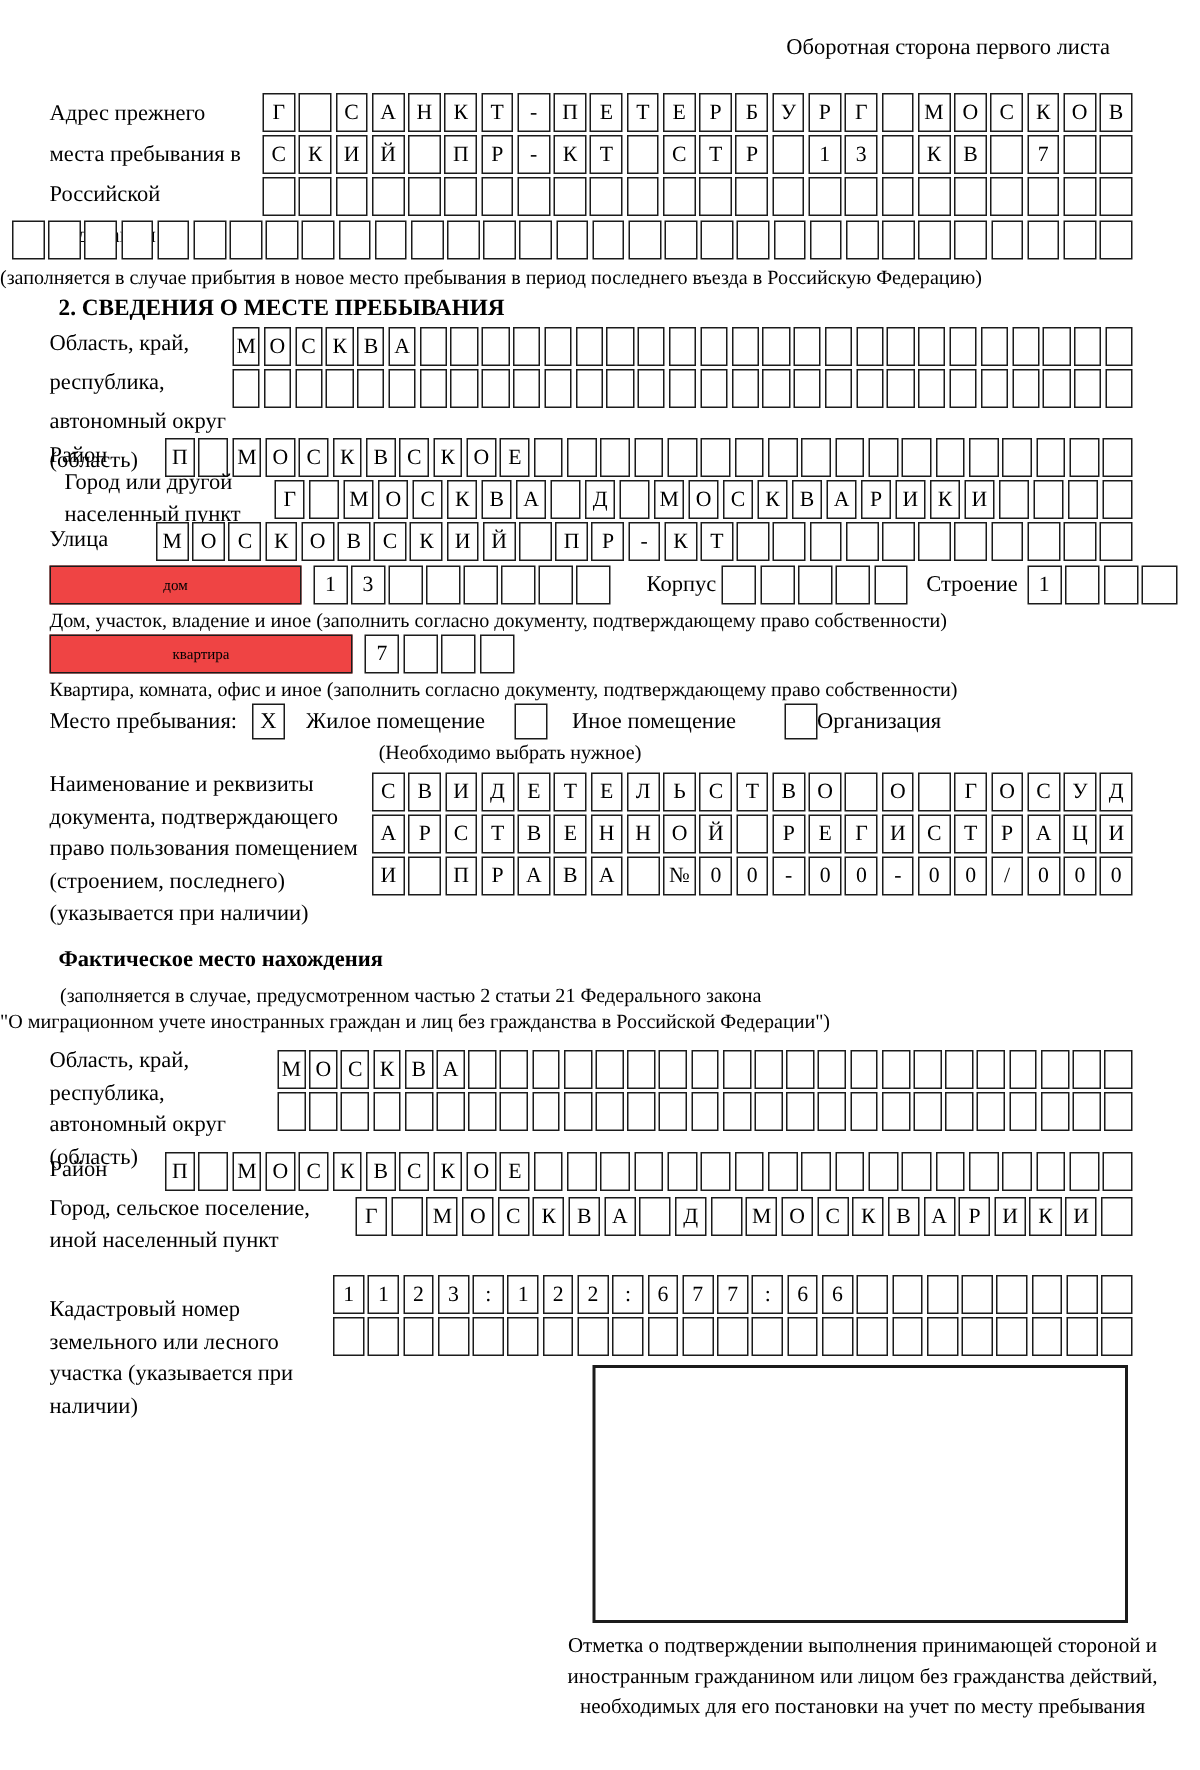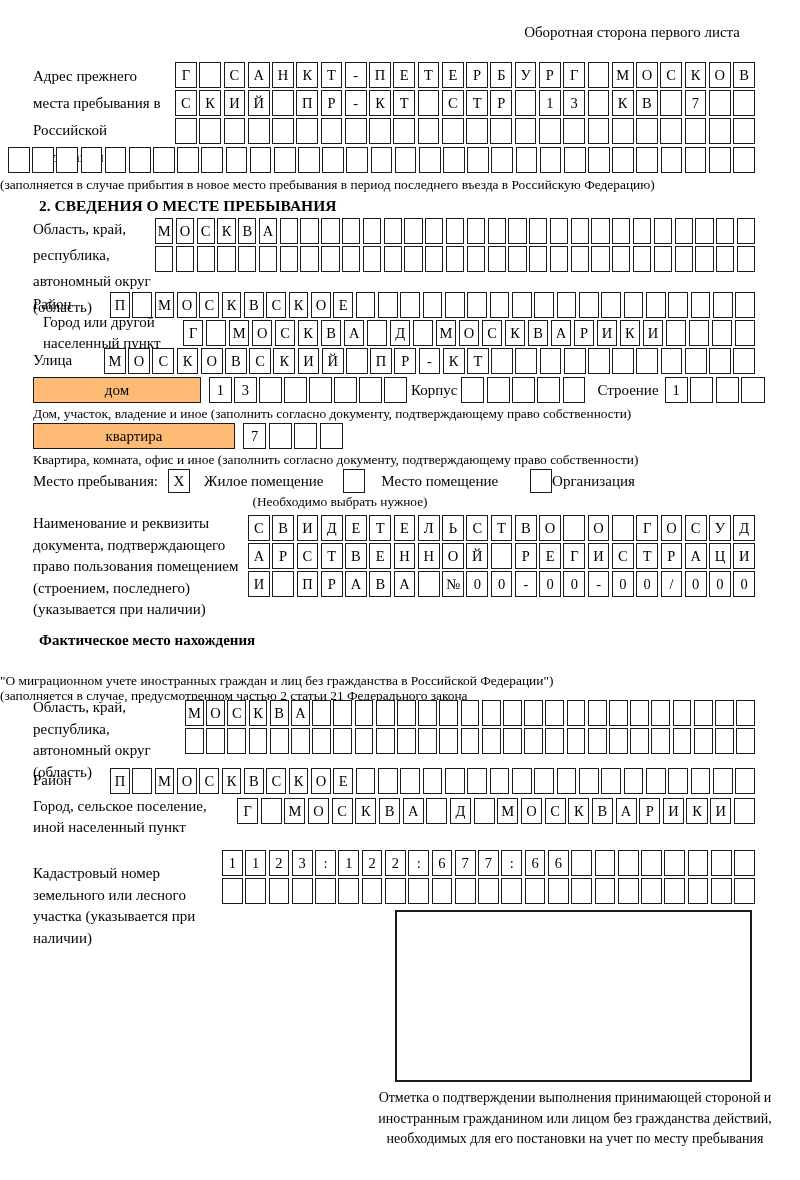--- a/index.html
+++ b/index.html
@@ -11,22 +11,22 @@
   .abs{position:absolute;}
   .lbl{line-height:21.5px;}
   .boxes{display:flex;gap:2.5px;box-sizing:border-box;}
   .boxes .cell{
     flex:1 1 0;height:26px;border:1.8px solid #1b1b1b;box-sizing:border-box;
     display:flex;align-items:center;justify-content:center;
     font-size:14.5px;background:#fff;min-width:0;overflow:hidden;
   }
   .stack{display:flex;flex-direction:column;gap:2px;}
   .widebox{
-    border:1.8px solid #1b1b1b;height:26px;box-sizing:border-box;background:#fdba74;
-    display:flex;align-items:center;justify-content:center;font-size:15px;
+    border:1.8px solid #1b1b1b;height:26px;box-sizing:border-box;background:#ef4444;
+    display:flex;align-items:center;justify-content:center;font-size:10px;
   }
   .centered{left:0;width:684px;text-align:left;}
   .small{font-size:13.4px;}
   .b{font-weight:bold;padding-left:39px;}
   .inline-row{display:flex;align-items:center;}
   .checkbox{
     width:22px;height:24px;border:1.8px solid #1b1b1b;box-sizing:border-box;
     display:flex;align-items:center;justify-content:center;font-size:15px;background:#fff;flex:none;
   }
   .stamp-rect{border:2px solid #1b1b1b;background:#fff;box-sizing:border-box;}
@@ -320,21 +320,21 @@
     <div class="boxes" style="width:198px;margin-left:8px;flex:none;">
         <span class="cell">1</span>
         <span class="cell">3</span>
         <span class="cell"></span>
         <span class="cell"></span>
         <span class="cell"></span>
         <span class="cell"></span>
         <span class="cell"></span>
         <span class="cell"></span>
       </div>
-    <div style="margin-left:4px;flex:none;">Корпус</div>
+    <div style="margin-left:24px;flex:none;">Корпус</div>
     <div class="boxes" style="width:124px;margin-left:4px;flex:none;">
         <span class="cell"></span>
         <span class="cell"></span>
         <span class="cell"></span>
         <span class="cell"></span>
         <span class="cell"></span>
       </div>
     <div style="margin-left:12px;flex:none;">Строение</div>
     <div class="boxes" style="width:100px;margin-left:6px;flex:none;">
         <span class="cell">1</span>
@@ -354,21 +354,21 @@
         <span class="cell"></span>
       </div>
   </div>
   <div class="abs small" style="left:33px;top:452px;">Квартира, комната, офис и иное (заполнить согласно документу, подтверждающему право собственности)</div>
 
   <div class="abs inline-row" style="left:33px;top:469px;width:740px;">
     <div style="flex:none;">Место пребывания:</div>
     <div class="checkbox" style="margin-left:10px;">X</div>
     <div style="flex:none;margin-left:14px;">Жилое помещение</div>
     <div class="checkbox" style="margin-left:20px;"></div>
-    <div style="flex:none;margin-left:16px;">Место помещение</div>
+    <div style="flex:none;margin-left:16px;">Иное помещение</div>
     <div class="checkbox" style="margin-left:32px;"></div>
     <div style="flex:none;">Организация</div>
   </div>
   <div class="abs small" style="left:150px;top:494px;width:380px;text-align:center;">(Необходимо выбрать нужное)</div>
 
   <div class="abs lbl" style="left:33px;top:513px;width:215px;">Наименование и реквизиты документа, подтверждающего право пользования помещением (строением, последнего) (указывается при наличии)</div>
   <div class="abs stack" style="left:248px;top:515px;width:507px;">
     <div class="boxes">
         <span class="cell">С</span>
         <span class="cell">В</span>
@@ -434,21 +434,21 @@
         <span class="cell">0</span>
         <span class="cell">0</span>
         <span class="cell">/</span>
         <span class="cell">0</span>
         <span class="cell">0</span>
         <span class="cell">0</span>
       </div>
   </div>
 
   <div class="abs centered b" style="top:632px;">Фактическое место нахождения</div>
-  <div class="abs centered small" style="top:688px;">(заполняется в случае, предусмотренном частью 2 статьи 21 Федерального закона</div>
+  <div class="abs centered small" style="top:656px;padding-left:40px;">(заполняется в случае, предусмотренном частью 2 статьи 21 Федерального закона</div>
   <div class="abs centered small" style="top:673px;">"О миграционном учете иностранных граждан и лиц без гражданства в Российской Федерации")</div>
 
   <div class="abs lbl" style="left:33px;top:697px;width:155px;">Область, край, республика, автономный округ (область)</div>
   <div class="abs stack" style="left:185px;top:700px;width:570px;">
     <div class="boxes">
         <span class="cell">М</span>
         <span class="cell">О</span>
         <span class="cell">С</span>
         <span class="cell">К</span>
         <span class="cell">В</span>

